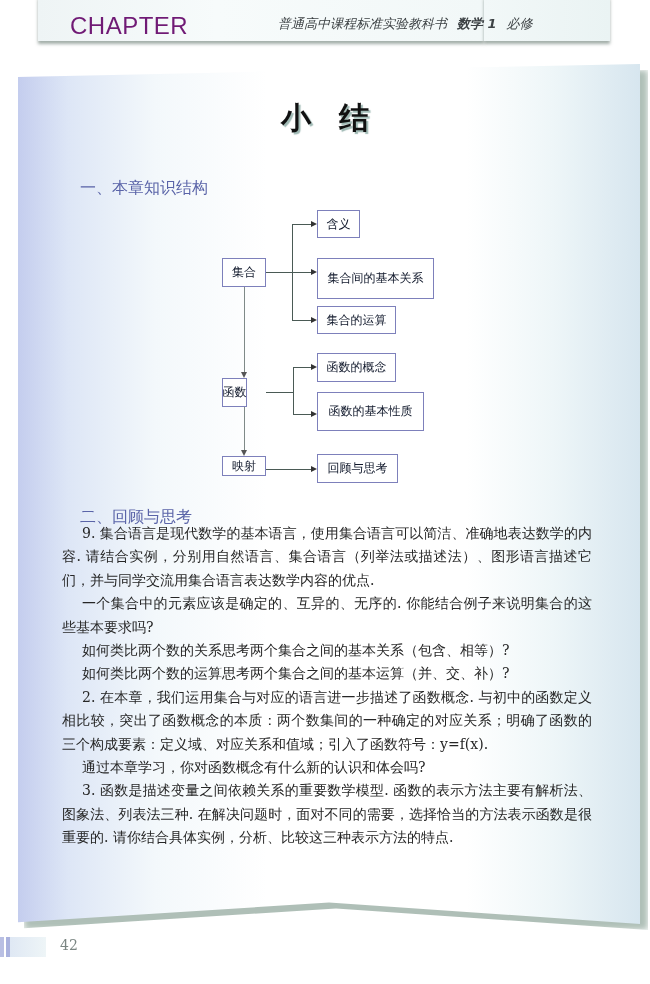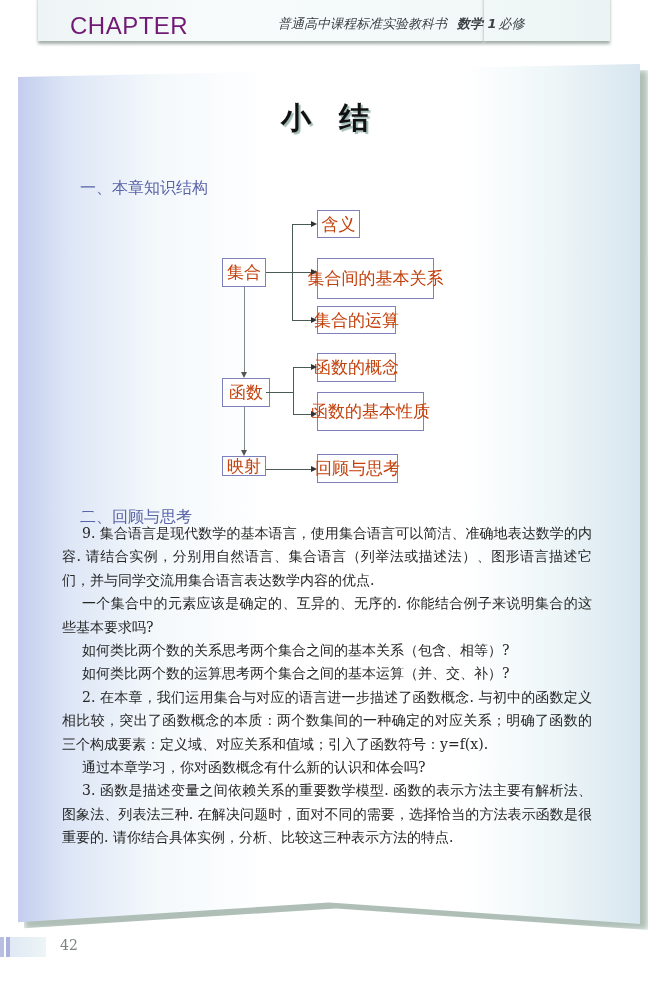--- a/index.html
+++ b/index.html
@@ -48,21 +48,21 @@
     position: absolute;
     left: 278px;
     top: 15px;
     font-family: "DejaVu Sans", "Liberation Sans", sans-serif;
     font-size: 13px;
     font-style: italic;
     color: #3d4245;
     white-space: nowrap;
   }
   .book-title .vol { font-weight: bold; font-style: italic; margin-left: 10px; }
-  .book-title .req { margin-left: 2px; text-align: right; }
+  .book-title .req { margin-left: 10px; text-align: right; }
 
   
   .page-card {
     position: absolute;
     left: 18px;
     top: 64px;
     width: 622px;
     height: 860px;
     background:
       linear-gradient(90deg, #c4cdee 0%, #dde6f6 8%, #f3f8fb 22%, #ffffff 40%, #ffffff 72%, #eef6f8 86%, #d7e6ef 100%);
@@ -113,22 +113,22 @@
     top: 0;
     width: 650px;
     height: 984px;
   }
   .dbox {
     position: absolute;
     box-sizing: border-box;
     border: 1.5px solid #7d80bb;
     background: #ffffff;
     font-family: Liberation Serif, serif;
-    font-size: 17px;
-    color: #c2410c;
+    font-size: 12px;
+    color: #0f172a;
     display: flex;
     align-items: center;
     justify-content: center;
     white-space: nowrap;
   }
   .hline, .vline {
     position: absolute;
     background: #4a5a55;
   }
   .hline { height: 1px; }
@@ -199,21 +199,21 @@
 <div class="page-shadow"></div>
 <div class="page-card"></div>
 
 <div class="page-title">小结</div>
 
 <div class="section-heading" style="top:178px;">一、本章知识结构</div>
 
 <div class="diagram">
 
   <div class="dbox" style="left:222px;top:258px;width:44px;height:29px;">集合</div>
-  <div class="dbox" style="left:222px;top:378px;width:48px;height:29px;">函数</div>
+  <div class="dbox" style="left:222px;top:378px;width:25px;height:29px;">函数</div>
   <div class="dbox" style="left:222px;top:456px;width:44px;height:20px;">映射</div>
 
   <div class="dbox" style="left:317px;top:210px;width:43px;height:28px;">含义</div>
   <div class="dbox" style="left:317px;top:258px;width:117px;height:41px;">集合间的基本关系</div>
   <div class="dbox" style="left:317px;top:306px;width:79px;height:28px;">集合的运算</div>
   <div class="dbox" style="left:317px;top:353px;width:79px;height:29px;">函数的概念</div>
   <div class="dbox" style="left:317px;top:392px;width:107px;height:39px;">函数的基本性质</div>
   <div class="dbox" style="left:317px;top:454px;width:81px;height:29px;">回顾与思考</div>
 
   <div class="hline" style="left:266px;top:272px;width:45px;"></div>

